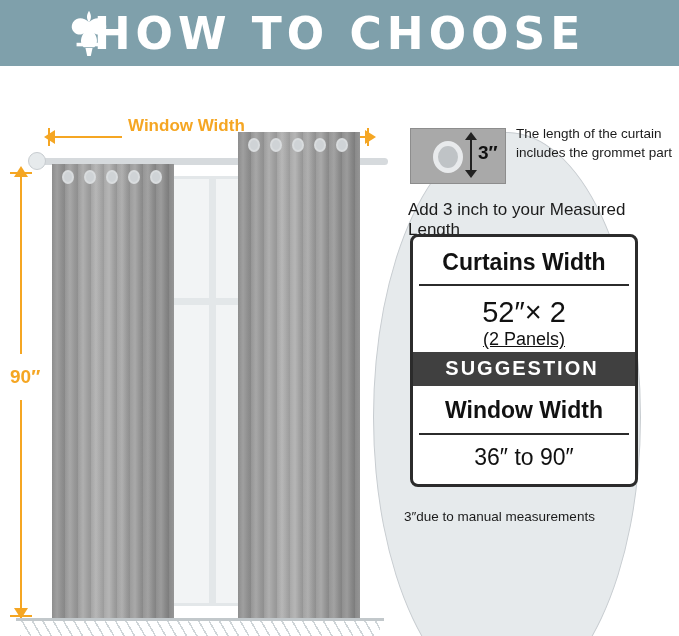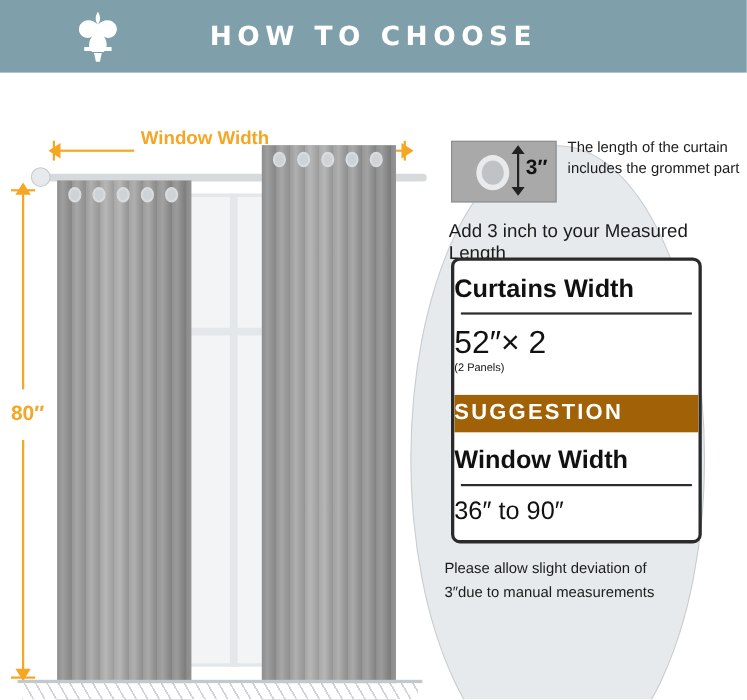--- a/index.html
+++ b/index.html
@@ -24,21 +24,21 @@
     left: 0; top: 0;
     width: 679px;
     height: 66px;
     background: #7fa0ab;
     display: flex;
     align-items: center;
     justify-content: center;
   }
   .header-title {
     color: #ffffff;
-    font-size: 24px;
+    font-size: 44px;
     font-weight: bold;
     letter-spacing: 5px;
     font-family: "DejaVu Sans", sans-serif;
   }
   .fleur {
     position: absolute;
     top: 9px;
     width: 54px;
     height: 48px;
     color: #ffffff;
@@ -298,45 +298,46 @@
   
   .sug-box {
     position: absolute;
     left: 6px; top: 168px;
     width: 228px;
     border: 3px solid #2b2b2b;
     border-radius: 8px;
     box-sizing: border-box;
     background: #ffffff;
     overflow: hidden;
-    text-align: left;
+    text-align: center;
   }
   .sug-title {
     font-size: 23px;
     font-weight: bold;
     color: #111111;
     padding: 12px 0 8px 0;
   }
   .sug-divider {
     height: 2px;
     background: #2b2b2b;
     margin: 0 6px;
   }
   .sug-value {
     font-size: 29px;
     color: #111111;
     padding-top: 10px;
   }
   .sug-sub {
-    font-size: 10px;
-    color: #111111;
-    padding-bottom: 19px;
+    font-size: 18px;
+    color: #111111;
+    padding-bottom: 2px;
+    text-decoration: underline;
   }
   .sug-banner {
-    background: #a16207;
+    background: #404040;
     color: #ffffff;
     font-size: 20px;
     font-weight: bold;
     letter-spacing: 2px;
     padding: 5px 4px 6px 0;
   }
   .sug-title2 {
     font-size: 23px;
     font-weight: bold;
     color: #111111;
@@ -384,21 +385,21 @@
     <div class="arrow right-pt"></div>
     <div class="tick t1"></div>
     <div class="tick t2"></div>
 
     <div class="v-line"></div>
     <div class="v-gap"></div>
     <div class="arrow up-pt"></div>
     <div class="arrow down-pt"></div>
     <div class="v-tick top"></div>
     <div class="v-tick bottom"></div>
-    <div class="measure-label height-label">80″</div>
+    <div class="measure-label height-label">90″</div>
 
     <div class="window-frame"></div>
     <div class="window-mullion-h"></div>
     <div class="window-mullion-v"></div>
 
     <div class="rod"></div>
     <div class="rod-cap left"></div>
     <div class="rod-cap right"></div>
 
     <div class="panel left">
@@ -441,17 +442,16 @@
       <div class="sug-divider"></div>
       <div class="sug-value">52″× 2</div>
       <div class="sug-sub">(2 Panels)</div>
       <div class="sug-banner">SUGGESTION</div>
       <div class="sug-title2">Window Width</div>
       <div class="sug-divider"></div>
       <div class="sug-range">36″ to 90″</div>
     </div>
 
     <div class="deviation">
-      <div>Please allow slight deviation of</div>
       <div>3″due to manual measurements</div>
     </div>
   </div>
 </div>
 
 </body></html>

